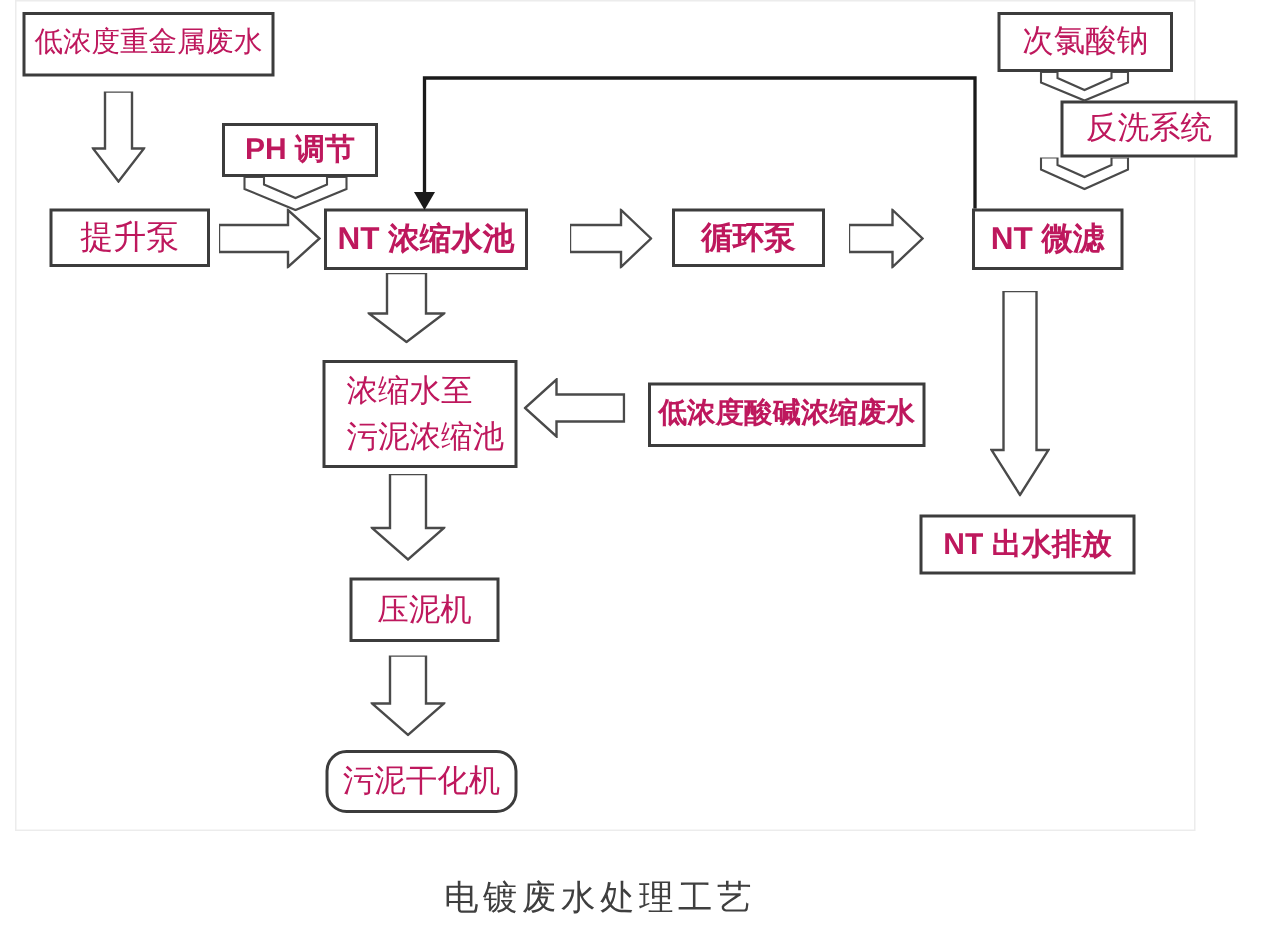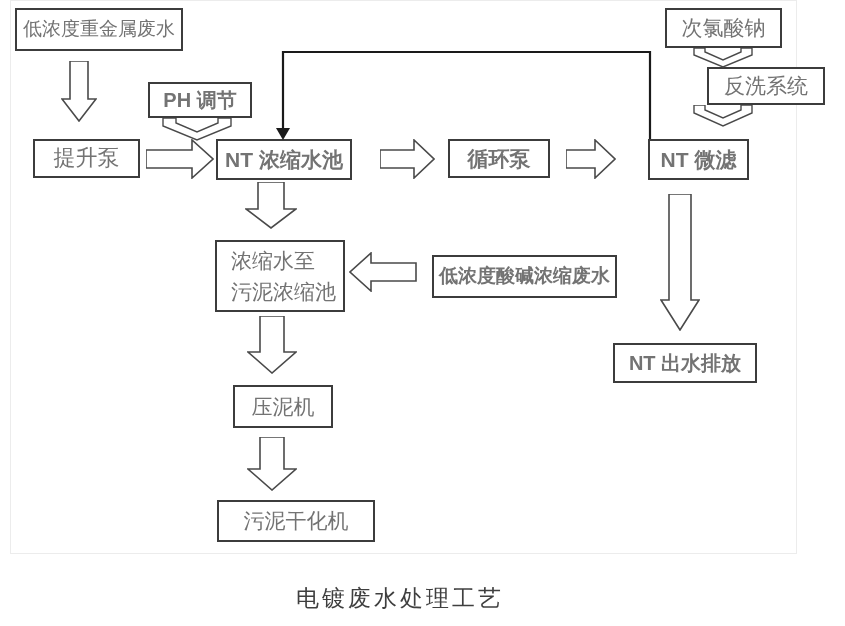--- a/index.html
+++ b/index.html
@@ -6,21 +6,21 @@
   #canvas{
     position:relative;width:845px;height:626px;background:#ffffff;overflow:hidden;
     font-family:"Liberation Sans","DejaVu Sans",sans-serif;
   }
   #frame{
     position:absolute;left:10px;top:0;width:785px;height:552px;
     border:1px solid #ececec;background:#ffffff;
   }
   .box{
     position:absolute;display:flex;align-items:center;justify-content:center;
-    background:#ffffff;border:2px solid #3c3c3c;color:#737373;
+    background:#ffffff;border:2px solid #3c3c3c;color:#be185d;
     box-sizing:border-box;text-align:center;line-height:1.2;white-space:nowrap;
   }
   .bold{font-weight:700;}
   .semibold{font-weight:600;}
   .arrow{position:absolute;}
   .arrow svg{display:block;}
   .multiline{flex-direction:column;align-items:flex-start;justify-content:center;padding-left:14px;white-space:nowrap;}
   .multiline div{line-height:1.5;}
   #caption{
     position:absolute;left:0;top:583px;width:800px;text-align:center;
@@ -52,21 +52,21 @@
 
   <div class="box multiline" style="left:215px;top:240px;width:130px;height:72px;font-size:21px;">
     <div>浓缩水至</div>
     <div>污泥浓缩池</div>
   </div>
 
   <div class="box semibold" style="left:432px;top:255px;width:185px;height:43px;font-size:19px;">低浓度酸碱浓缩废水</div>
 
   <div class="box" style="left:233px;top:385px;width:100px;height:43px;font-size:21px;">压泥机</div>
 
-  <div class="box" style="left:217px;top:500px;width:158px;height:42px;font-size:21px;">污泥干化机</div>
+  <div class="box" style="left:217px;top:500px;width:128px;height:42px;font-size:21px;border-radius:14px;">污泥干化机</div>
 
   <div class="box" style="left:613px;top:343px;width:144px;height:40px;font-size:20px;font-weight:600;">NT 出水排放</div>
 
   <div class="arrow" style="left:61px;top:61px;">
     <svg width="36" height="61" viewBox="0 0 36 61">
       <polygon points="9,0 27,0 27,38 35,38 18,60 1,38 9,38" fill="#ffffff" stroke="#4a4a4a" stroke-width="1.6"></polygon>
     </svg>
   </div>
 
   <div class="arrow" style="left:146px;top:139px;">

